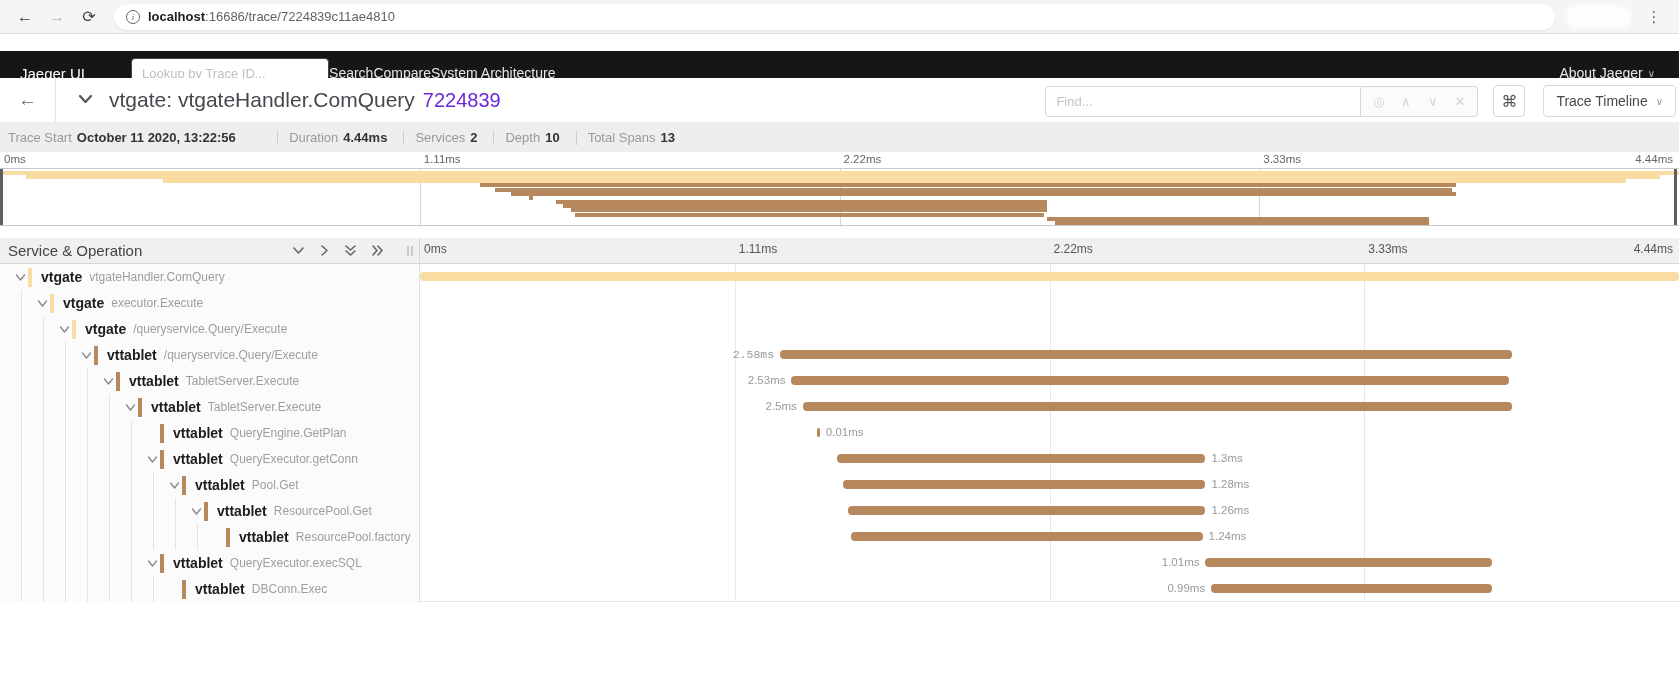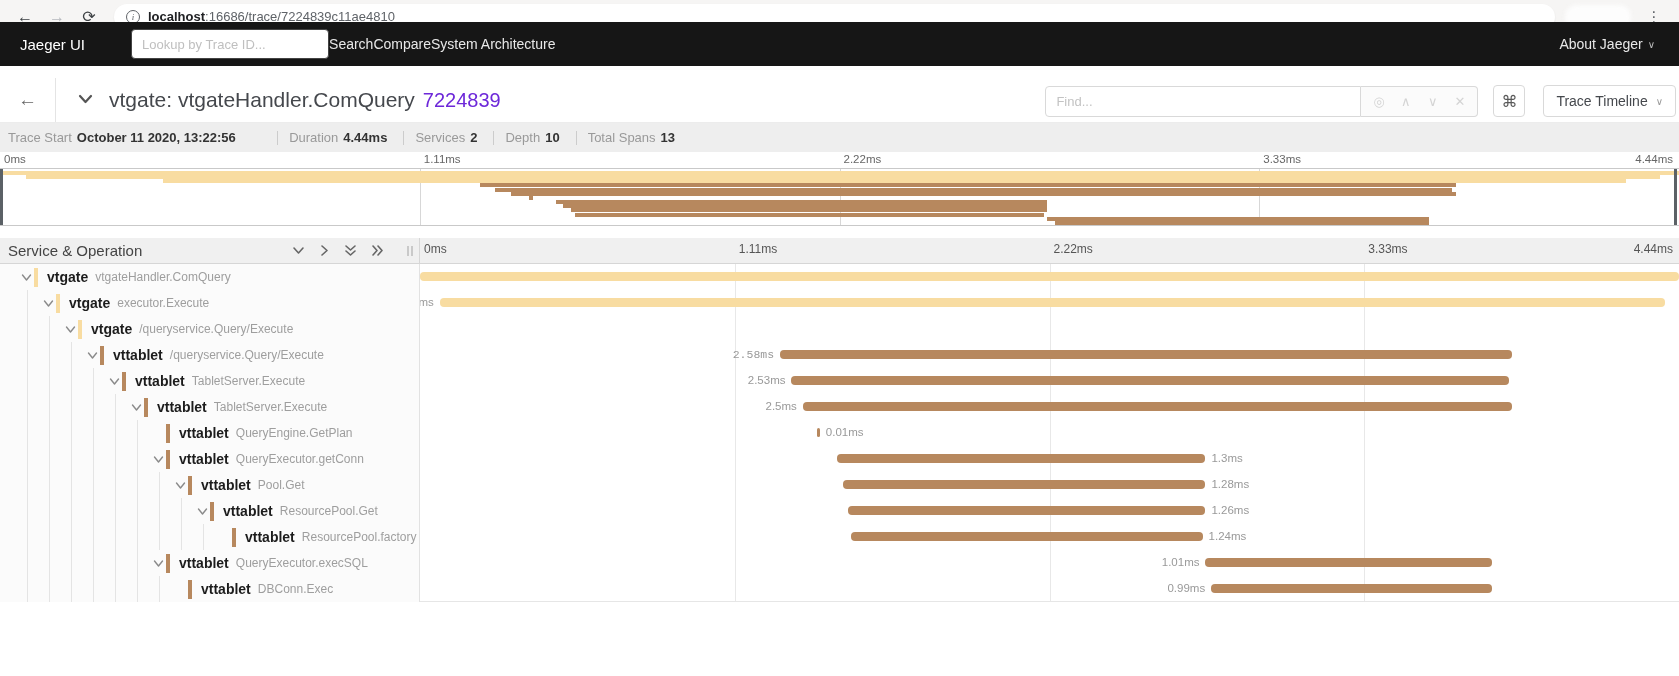--- a/index.html
+++ b/index.html
@@ -20,21 +20,21 @@
   .url-text { font-size:13px; color:#5f6368; white-space:nowrap; overflow:hidden; }
   .url-text b { color:#202124; font-weight:bold; }
   .info-ico { width:14px; height:14px; border:1.5px solid #5f6368; border-radius:50%;
     font-size:9px; color:#5f6368; display:flex; align-items:center; justify-content:center;
     font-family:"Liberation Serif",serif; font-style:italic; flex:0 0 auto; }
   .blur-blob { width:66px; height:24px; border-radius:12px; background:#fdfdfd;
     filter:blur(2px); flex:0 0 auto; margin:0 4px; }
   .kebab { font-size:15px; color:#5f6368; letter-spacing:0; }
 
   
-  .navbar { position:absolute; top:22px; left:0; width:100%; height:44px; background:#161616;
+  .navbar { position:absolute; top:51px; left:0; width:100%; height:44px; background:#161616;
     display:flex; align-items:center; color:#fff; }
   .brand { margin-left:20px; font-size:15px; color:#fff; white-space:nowrap; }
   .lookup-input { margin-left:46px; width:198px; height:30px; border-radius:4px; border:1px solid #434343;
     background:#fff; font-size:13px; padding:0 10px; color:#333;
     font-family:"Liberation Sans","DejaVu Sans",sans-serif; }
   .lookup-input::placeholder { color:#bfbfbf; }
   .nav-link { font-size:14px; color:#e8e8e8; cursor:pointer; white-space:nowrap; }
   .nav-spacer { flex:1; }
   .about { margin-right:24px; font-size:14px; color:#e8e8e8; display:flex; align-items:center; gap:5px; }
   .about .chev-small { font-size:10px; color:#bbb; }
@@ -91,21 +91,21 @@
   .grip { position:absolute; right:6px; top:8px; display:flex; gap:2px; cursor:col-resize; }
   .grip i { display:block; width:2px; height:10px; background:#c9c9c9; }
   .detail-ticks { flex:1; position:relative; }
   .detail-ticks .tick { color:#555; font-size:12px; top:4px; }
 
   
   .rows { position:absolute; top:264px; left:0; width:100%; height:338px; border-bottom:1px solid #e6e6e6; }
   .grid-overlay { position:absolute; left:420px; right:0; top:0; bottom:0; pointer-events:none; }
   .grid-overlay .gridline { position:absolute; top:0; bottom:0; width:1px; background:#e8e8e8; }
   .span-row { display:flex; height:26px; }
-  .row-left { width:420px; flex:0 0 auto; display:flex; align-items:center; padding-left:18px;
+  .row-left { width:420px; flex:0 0 auto; display:flex; align-items:center; padding-left:12px;
     border-right:1px solid #e2e2e2; background:#fbfbfb; overflow:hidden; cursor:pointer; }
   .indent { height:26px; flex:0 0 auto;
     background:repeating-linear-gradient(90deg, transparent 0, transparent 9px, #e4e4e4 9px, #e4e4e4 10px, transparent 10px, transparent 22px); }
   .tree-chev { width:16px; flex:0 0 auto; display:flex; align-items:center; justify-content:center; }
   .svc-strip { width:4px; height:19px; flex:0 0 auto; margin-right:9px; }
   .svc-name { font-size:14px; font-weight:bold; color:#1c1c1c; white-space:nowrap; }
   .op-name { font-size:12px; color:#9e9e9e; margin-left:7px; white-space:nowrap; }
   .row-right { flex:1; position:relative; overflow:hidden; }
   .bar { position:absolute; top:8px; height:9px; border-radius:4px; min-width:2px; }
   .bar-label { position:absolute; top:6px; font-size:11.5px; color:#999; white-space:nowrap; }
@@ -287,24 +287,20 @@
         <span class="indent" style="width: 22px;"></span>
         <span class="tree-chev">
           <svg width="11" height="9" viewBox="0 0 11 9">
               <polyline points="1.5,2 5.5,7 9.5,2" fill="none" stroke="#8a8a8a" stroke-width="1.4" stroke-linejoin="round" stroke-linecap="round"></polyline>
             </svg>
         </span>
         <span class="svc-strip" style="background: rgb(248, 220, 161);"></span>
         <span class="svc-name">vtgate</span>
         <span class="op-name">executor.Execute</span>
       </div>
-      <div class="row-right">
-        <div class="bar" style="left: 1.57658%; width: 97.2973%; background: rgb(248, 220, 161);"></div>
-        <span class="bar-label" style="right: calc(98.4234% + 6px);">ms</span>
-      </div>
     </div>
 
     <div class="span-row">
       <div class="row-left">
         <span class="indent" style="width: 44px;"></span>
         <span class="tree-chev">
           <svg width="11" height="9" viewBox="0 0 11 9">
               <polyline points="1.5,2 5.5,7 9.5,2" fill="none" stroke="#8a8a8a" stroke-width="1.4" stroke-linejoin="round" stroke-linecap="round"></polyline>
             </svg>
         </span>

